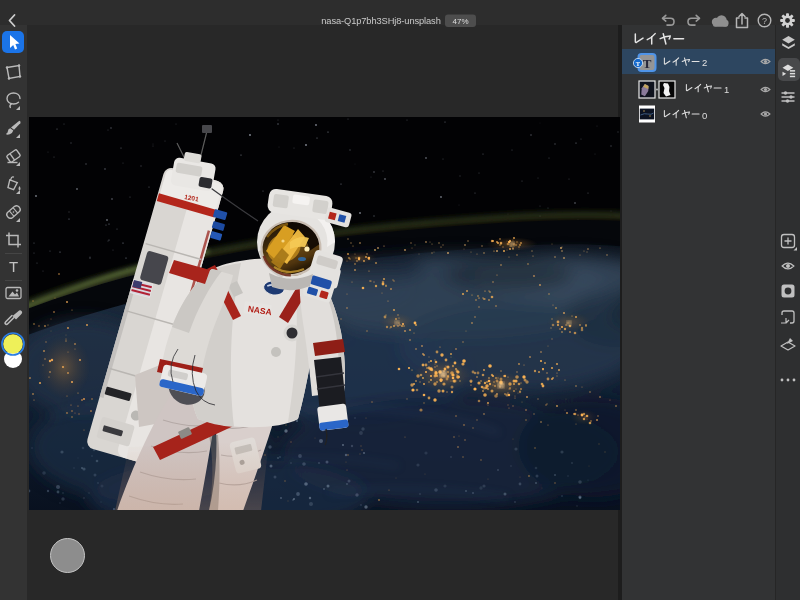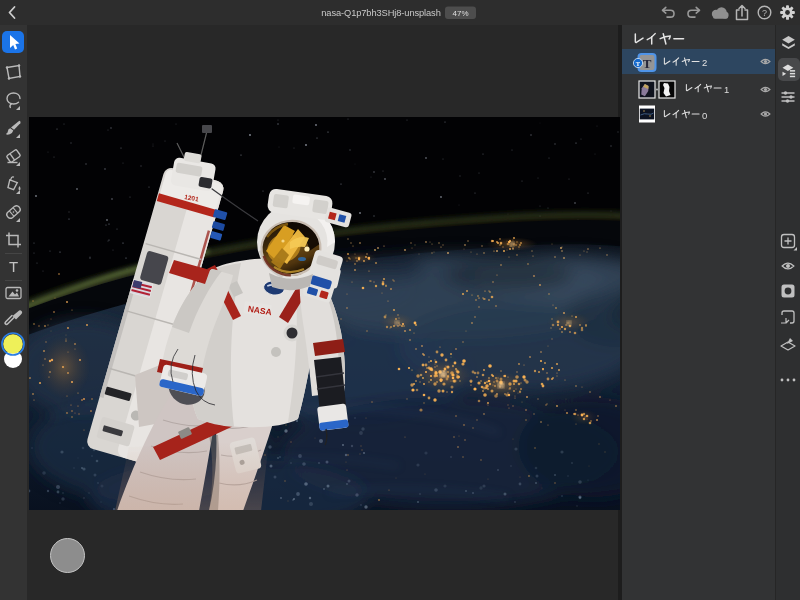--- a/index.html
+++ b/index.html
@@ -1067,21 +1067,21 @@
   <path d="M 240,156 q 22,11 44,1 l -3,12 q -19,8 -38,1 Z" fill="#bab7b4"></path>
 </g>
 
     </g>
   </svg>
   </div>
 
   <div class="abs" style="left:49.5px; top:538px; width:35px; height:35px; border-radius:50%;
        background:#8d8d8d; border:1.5px solid #c4c4c4;"></div>
 
-  <div class="abs" style="left:0;top:0;width:800px;height:25px;z-index:6;">
+  <div class="abs" style="left:0;top:8px;width:800px;height:25px;z-index:6;">
     <svg width="800" height="25" viewBox="0 0 800 25">
       <path d="M 14.5,7 L 9.5,12.5 L 14.5,18" stroke="#cdcdcd" stroke-width="1.8" fill="none" stroke-linecap="round" stroke-linejoin="round"></path>
       <text x="381" y="15.5" font-size="9.3" fill="#c9c9c9" text-anchor="middle" font-family="Liberation Sans" letter-spacing="-0.1">nasa-Q1p7bh3SHj8-unsplash</text>
       <rect x="445" y="6.5" width="31" height="12.5" rx="3" fill="#4d4d4d"></rect>
       <text x="460.5" y="15.5" font-size="8" fill="#dedede" text-anchor="middle" font-family="Liberation Sans">47%</text>
 
       <g transform="translate(668,12.5)" stroke="#999999" stroke-width="1.6" fill="none" stroke-linecap="round" stroke-linejoin="round">
         <path d="M -5.5,-2.2 L -2.2,-5.2 M -5.5,-2.2 L -2.2,0.6"></path>
         <path d="M -5,-2.2 L 2.5,-2.2 Q 6,-2.2 6,1.2 Q 6,4.6 2.5,4.6 L -1,4.6"></path>
       </g>

